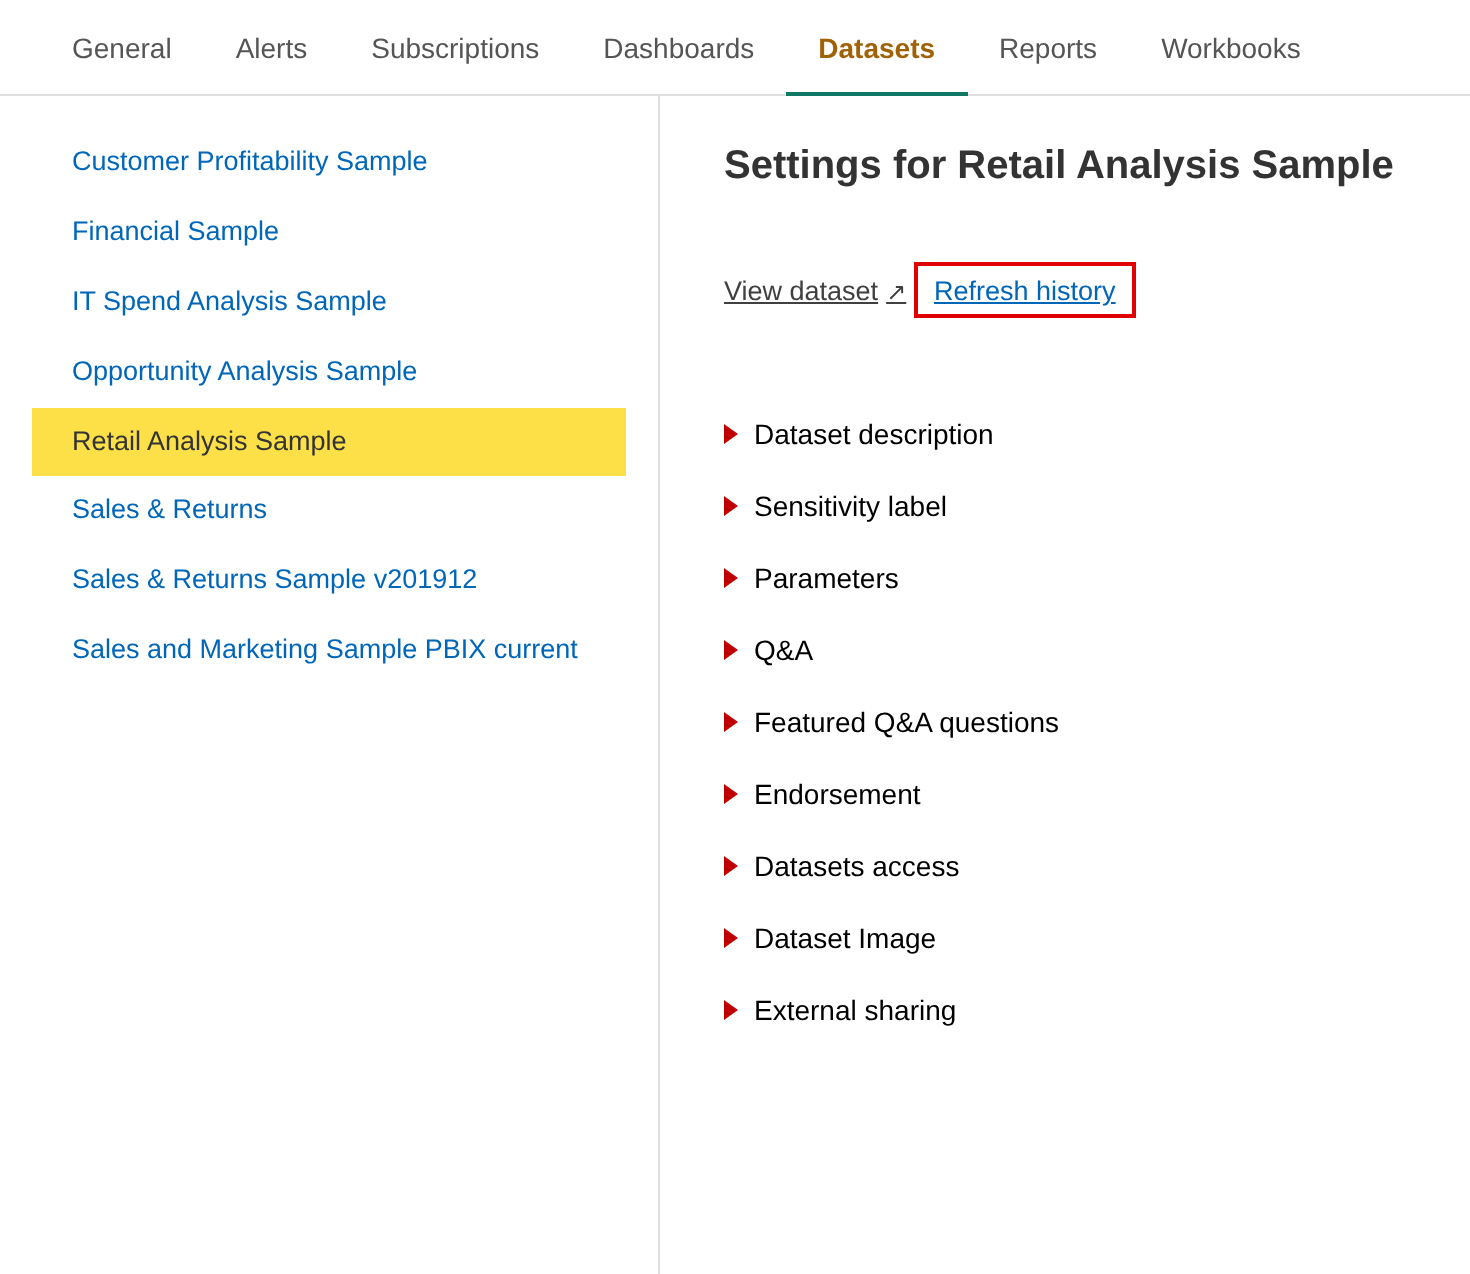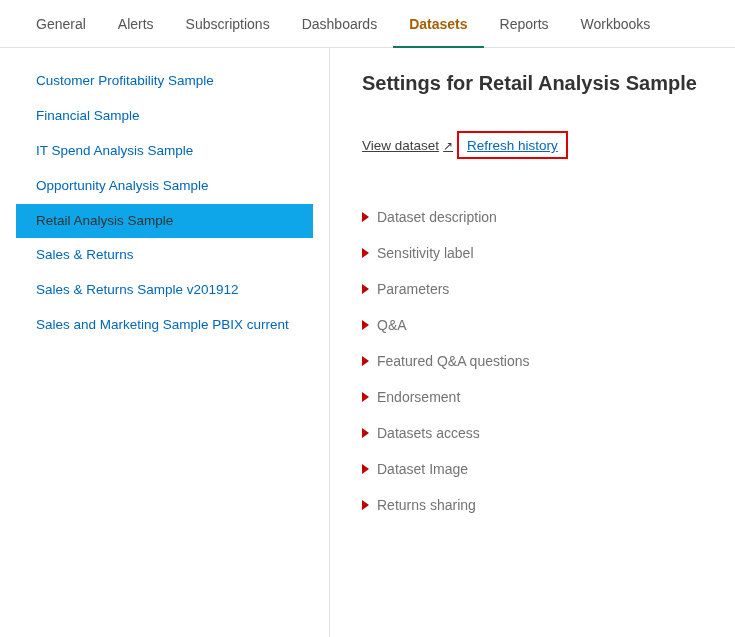--- a/index.html
+++ b/index.html
@@ -61,21 +61,21 @@
       flex-shrink: 0;
     }
     .sidebar-item {
       padding: 8px 20px;
       cursor: pointer;
       color: #0066b8;
       font-size: 13.5px;
       line-height: 1.4;
     }
     .sidebar-item.active {
-      background: #0ea5e9;
+      background: #fde047;
       color: #333;
       font-weight: 400;
     }
 
     
     .content {
       flex: 1;
       padding: 24px 32px;
       overflow-y: auto;
     }
@@ -116,21 +116,21 @@
     .section-list {
       list-style: none;
       margin-top: 4px;
     }
     .section-item {
       display: flex;
       align-items: center;
       padding: 10px 0;
       cursor: pointer;
       font-size: 14px;
-      color: #737373;
+      color: #000000;
     }
     .triangle {
       display: inline-block;
       width: 0;
       height: 0;
       border-top: 5px solid transparent;
       border-bottom: 5px solid transparent;
       border-left: 7px solid #c00000;
       margin-right: 8px;
       flex-shrink: 0;
@@ -202,17 +202,17 @@
         <li class="section-item">
           <span class="triangle"></span>
           <span>Datasets access</span>
         </li>
         <li class="section-item">
           <span class="triangle"></span>
           <span>Dataset Image</span>
         </li>
         <li class="section-item">
           <span class="triangle"></span>
-          <span>Returns sharing</span>
+          <span>External sharing</span>
         </li>
       </ul>
   </main>
 </div>
 
 </body></html>

